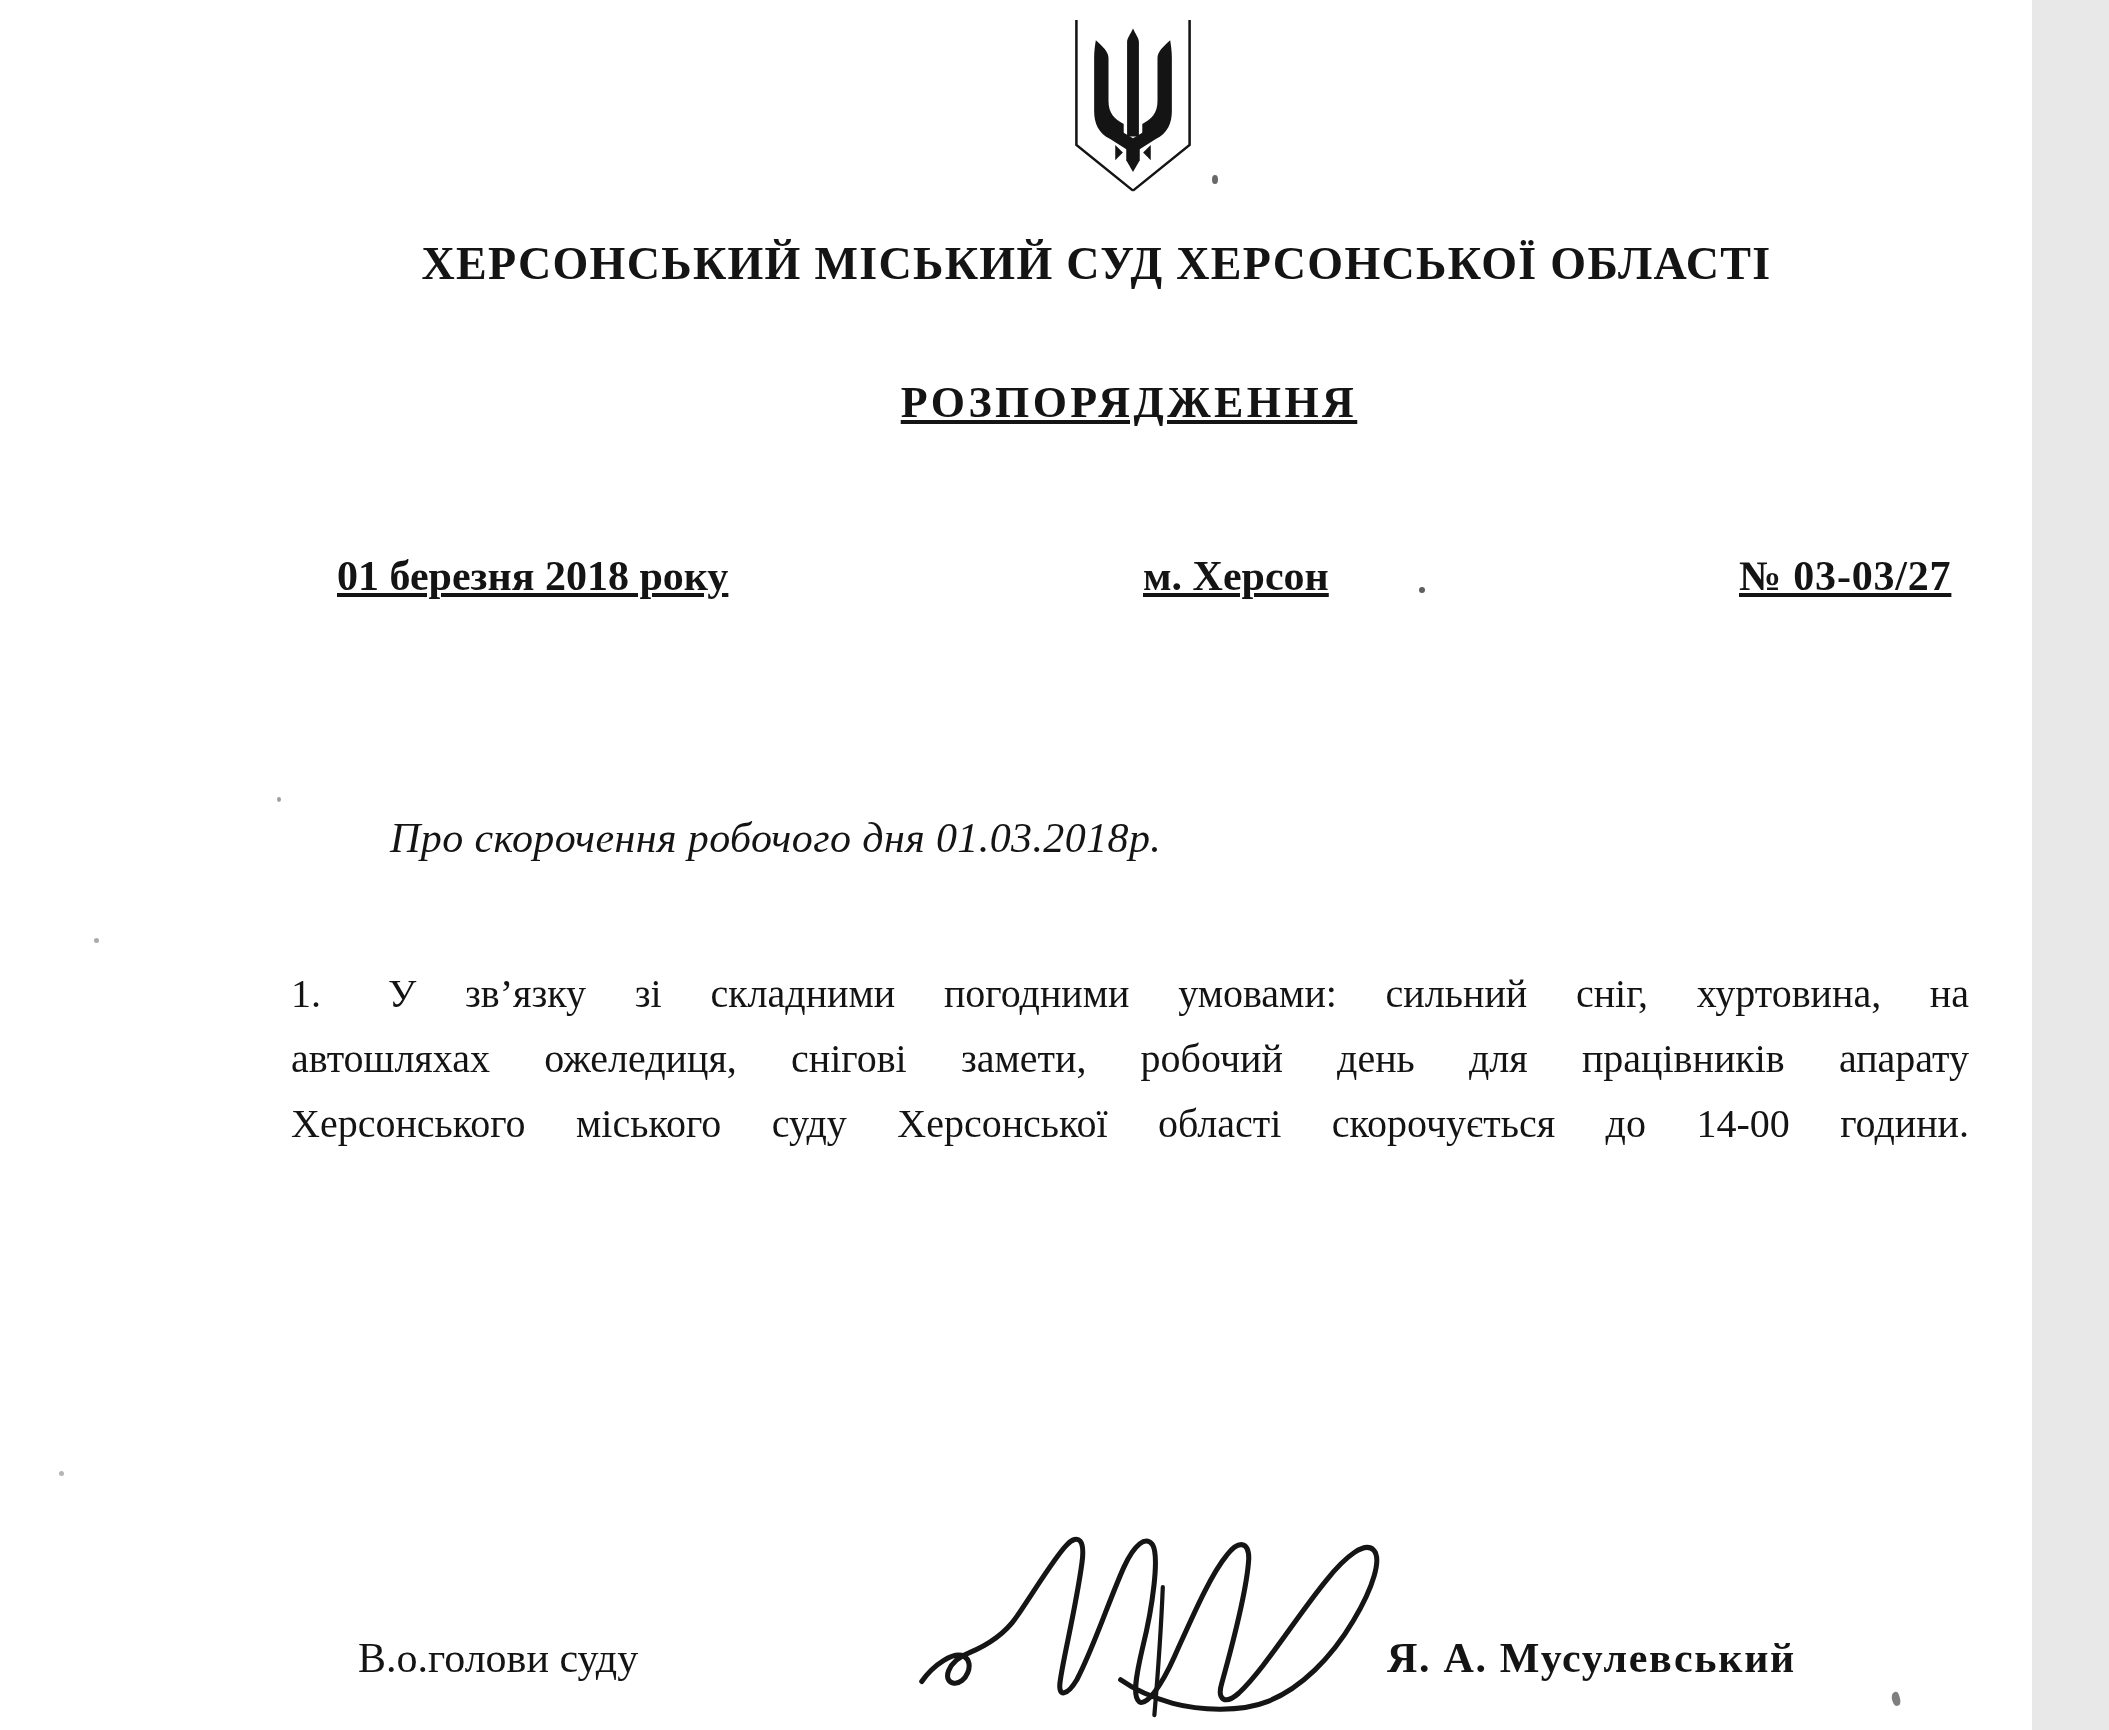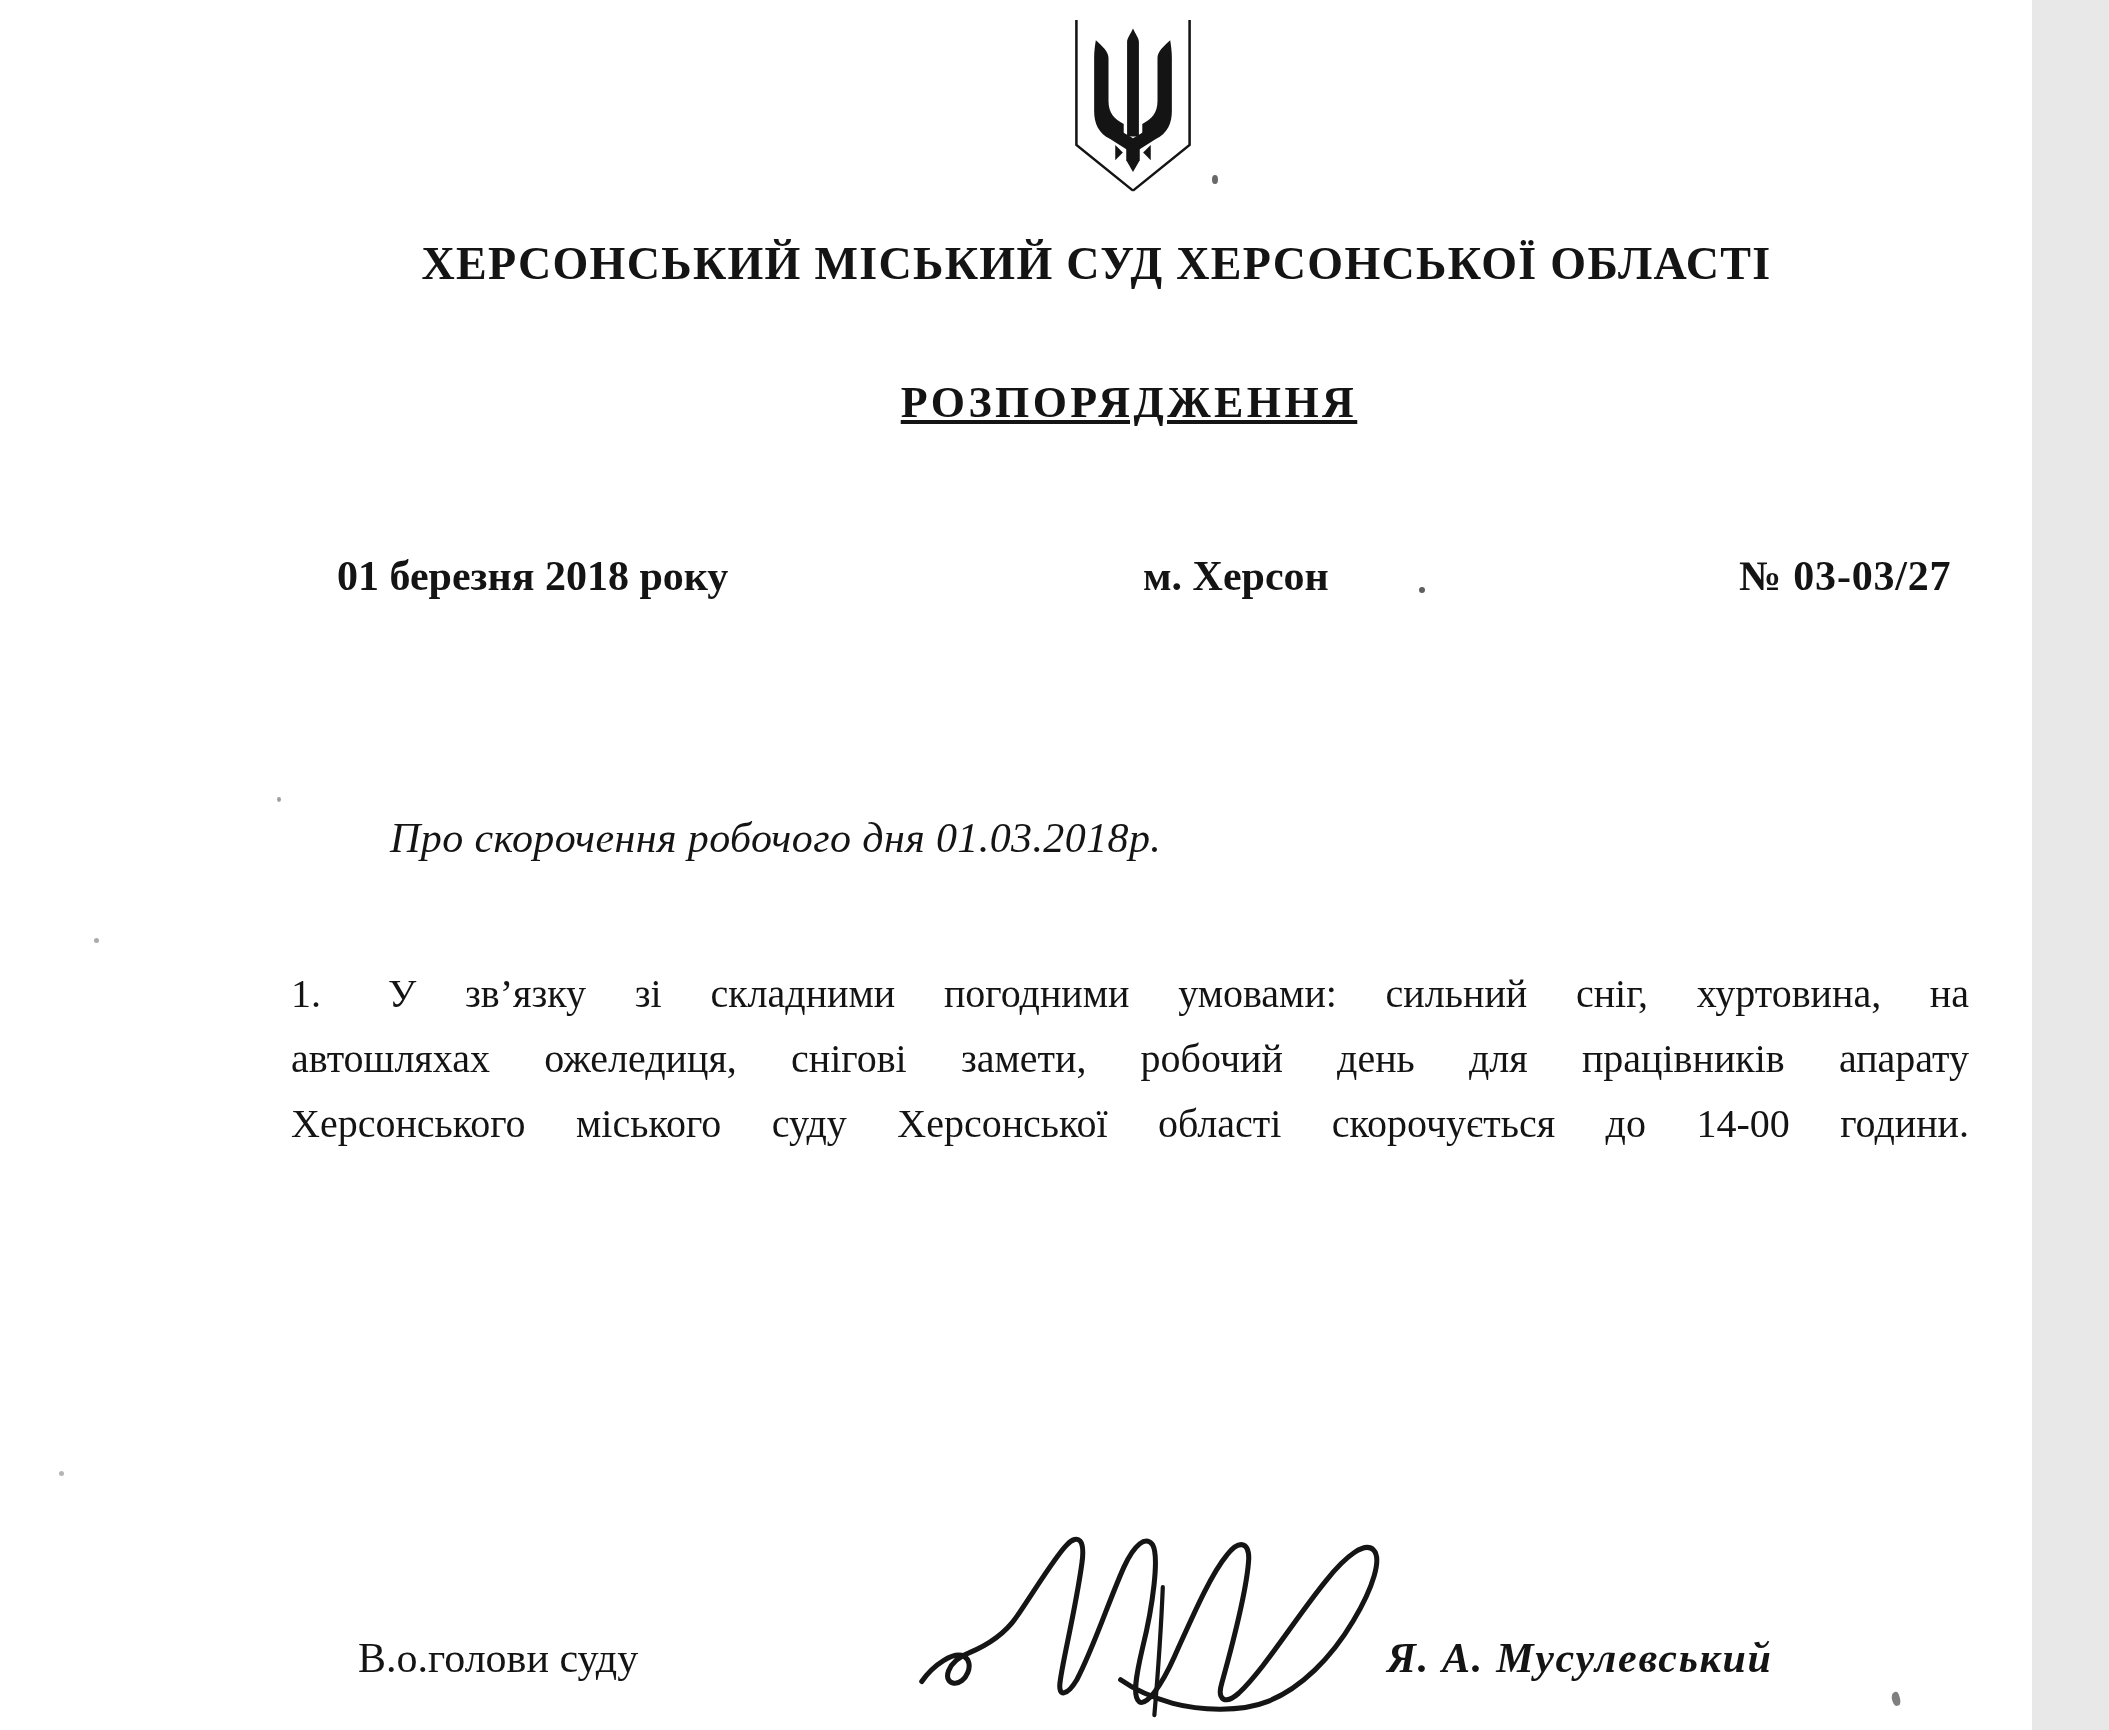--- a/index.html
+++ b/index.html
@@ -18,21 +18,21 @@
     font-size:46px;font-weight:bold;letter-spacing:1.3px;
     white-space:nowrap;
   }
   .doctype{
     top:377px;left:148px;width:1962px;
     text-align:center;
     font-size:44px;font-weight:bold;letter-spacing:3.4px;
     white-space:nowrap;
     text-decoration:underline;
   }
-  .meta{font-size:42px;font-weight:bold;white-space:nowrap;}
+  .meta{font-size:42px;font-weight:bold;white-space:nowrap;text-decoration:underline;}
   .meta-date{top:552px;left:337px;}
   .meta-place{top:552px;left:1143px;}
   .meta-number{top:552px;left:1705px;letter-spacing:0.8px;margin-left:34px;}
   .subject{
     top:778px;left:390px;
     font-size:42px;font-style:italic;white-space:nowrap;
     letter-spacing:0.4px;
     margin-top:36px;
   }
   .para{
@@ -41,21 +41,21 @@
   }
   .para1{top:961px;}
   .para2{top:1176px;}
   .pline{
     text-align:justify;
     text-align-last:justify;
   }
   .pline.lastline{text-align-last:left;}
   .numgap{display:inline-block;width:67px;}
   .sig-role{top:1634px;left:358px;font-size:42px;font-weight:normal;white-space:nowrap;}
-  .sig-name{top:1634px;left:1387px;font-size:42px;font-weight:bold;letter-spacing:1.7px;white-space:nowrap;font-style:italic;}
+  .sig-name{top:1634px;left:1387px;font-size:42px;font-weight:bold;letter-spacing:1.7px;white-space:nowrap;}
   .sig-svg{top:1528px;left:915px;}
   .trident-box{top:20px;left:1073px;}
   .speck{position:absolute;background:#2a2a2a;border-radius:50%;}
 </style>
 </head>
 <body>
 
 <div class="page">
 
   <div class="abs trident-box">

